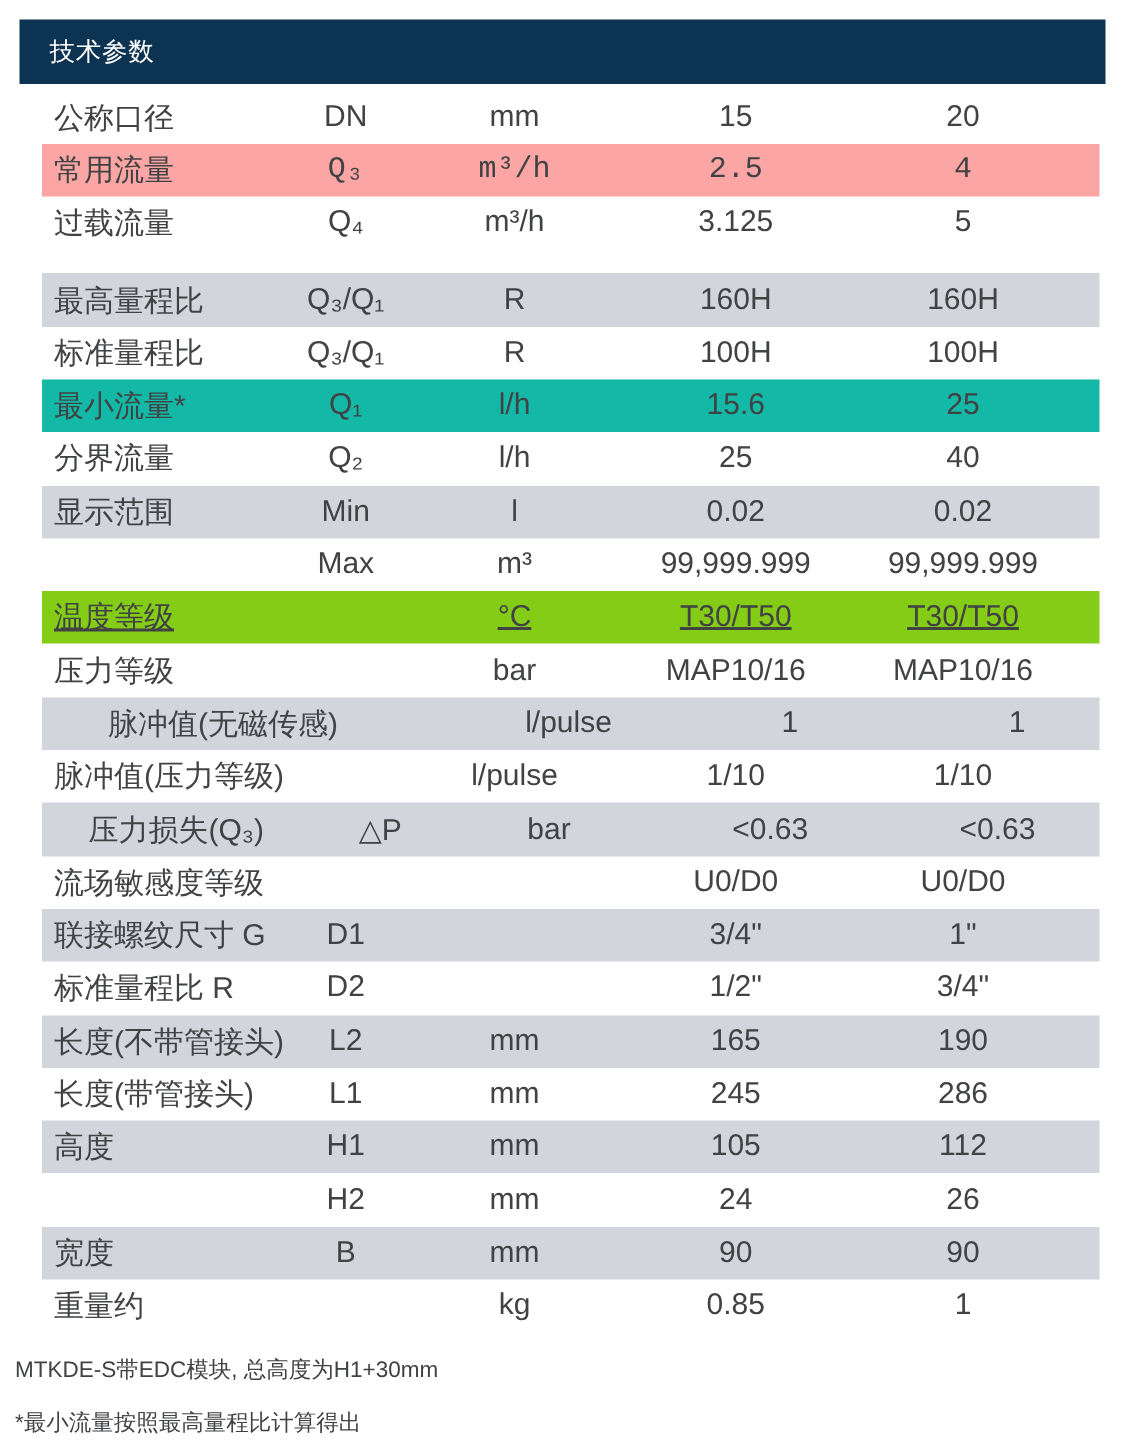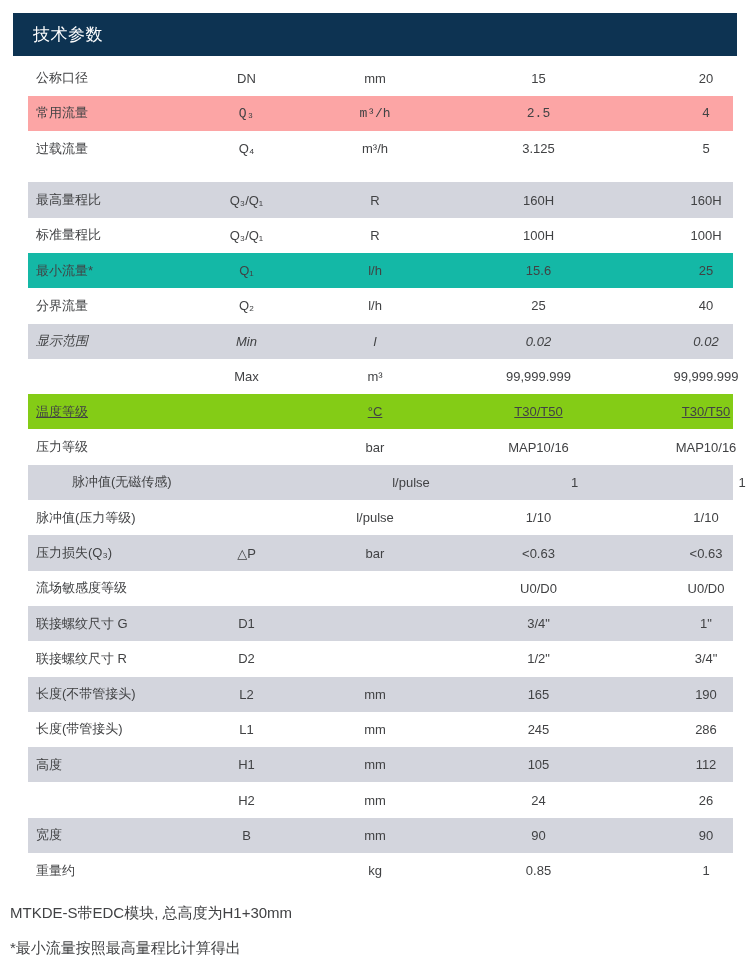--- a/index.html
+++ b/index.html
@@ -31,22 +31,21 @@
 
   .spec-table {
     margin: 4.5px 0 0 28px;
     width: 705px;
   }
   .row {
     display: grid;
     grid-template-columns: 150px 105px 120px 175px 128px;
     height: 35.3px;
     align-items: center;
-    font-size: 13px;
-    gap: 16px;
+    font-size: 20px;
   }
   .row.alt { background: #d3d5dd; }
   .cell { white-space: nowrap; overflow: visible; }
   .cell.name { text-align: left; padding-left: 8px; }
   .cell.sym, .cell.unit, .cell.val { text-align: center; }
 
   .notes {
     margin: 8px 12px 0 10px;
     font-size: 15px;
   }
@@ -108,21 +107,21 @@
         <div class="cell val">15.6</div>
         <div class="cell val">25</div>
       </div>
       <div class="row">
         <div class="cell name">分界流量</div>
         <div class="cell sym">Q₂</div>
         <div class="cell unit">l/h</div>
         <div class="cell val">25</div>
         <div class="cell val">40</div>
       </div>
-      <div class="row alt" style="background: rgb(211, 213, 221); font-style: italic;">
+      <div class="row alt" style="background: rgb(211, 213, 221);">
         <div class="cell name">显示范围</div>
         <div class="cell sym">Min</div>
         <div class="cell unit">l</div>
         <div class="cell val">0.02</div>
         <div class="cell val">0.02</div>
       </div>
       <div class="row">
         <div class="cell name"></div>
         <div class="cell sym">Max</div>
         <div class="cell unit">m³</div>
@@ -150,21 +149,21 @@
         <div class="cell val">1</div>
         <div class="cell val">1</div>
       </div>
       <div class="row">
         <div class="cell name">脉冲值(压力等级)</div>
         <div class="cell sym"></div>
         <div class="cell unit">l/pulse</div>
         <div class="cell val">1/10</div>
         <div class="cell val">1/10</div>
       </div>
-      <div class="row alt" style="background: rgb(211, 213, 221);">
+      <div class="row alt" style="background: rgb(211, 213, 221); padding-left: 23px;">
         <div class="cell name">压力损失(Q₃)</div>
         <div class="cell sym">△P</div>
         <div class="cell unit">bar</div>
         <div class="cell val">&lt;0.63</div>
         <div class="cell val">&lt;0.63</div>
       </div>
       <div class="row">
         <div class="cell name">流场敏感度等级</div>
         <div class="cell sym"></div>
         <div class="cell unit"></div>
@@ -172,21 +171,21 @@
         <div class="cell val">U0/D0</div>
       </div>
       <div class="row alt" style="background: rgb(211, 213, 221);">
         <div class="cell name">联接螺纹尺寸 G</div>
         <div class="cell sym">D1</div>
         <div class="cell unit"></div>
         <div class="cell val">3/4"</div>
         <div class="cell val">1"</div>
       </div>
       <div class="row">
-        <div class="cell name">联接螺纹尺寸 R</div>
+        <div class="cell name">标准量程比 R</div>
         <div class="cell sym">D2</div>
         <div class="cell unit"></div>
         <div class="cell val">1/2"</div>
         <div class="cell val">3/4"</div>
       </div>
       <div class="row alt" style="background: rgb(211, 213, 221);">
         <div class="cell name">长度(不带管接头)</div>
         <div class="cell sym">L2</div>
         <div class="cell unit">mm</div>
         <div class="cell val">165</div>

